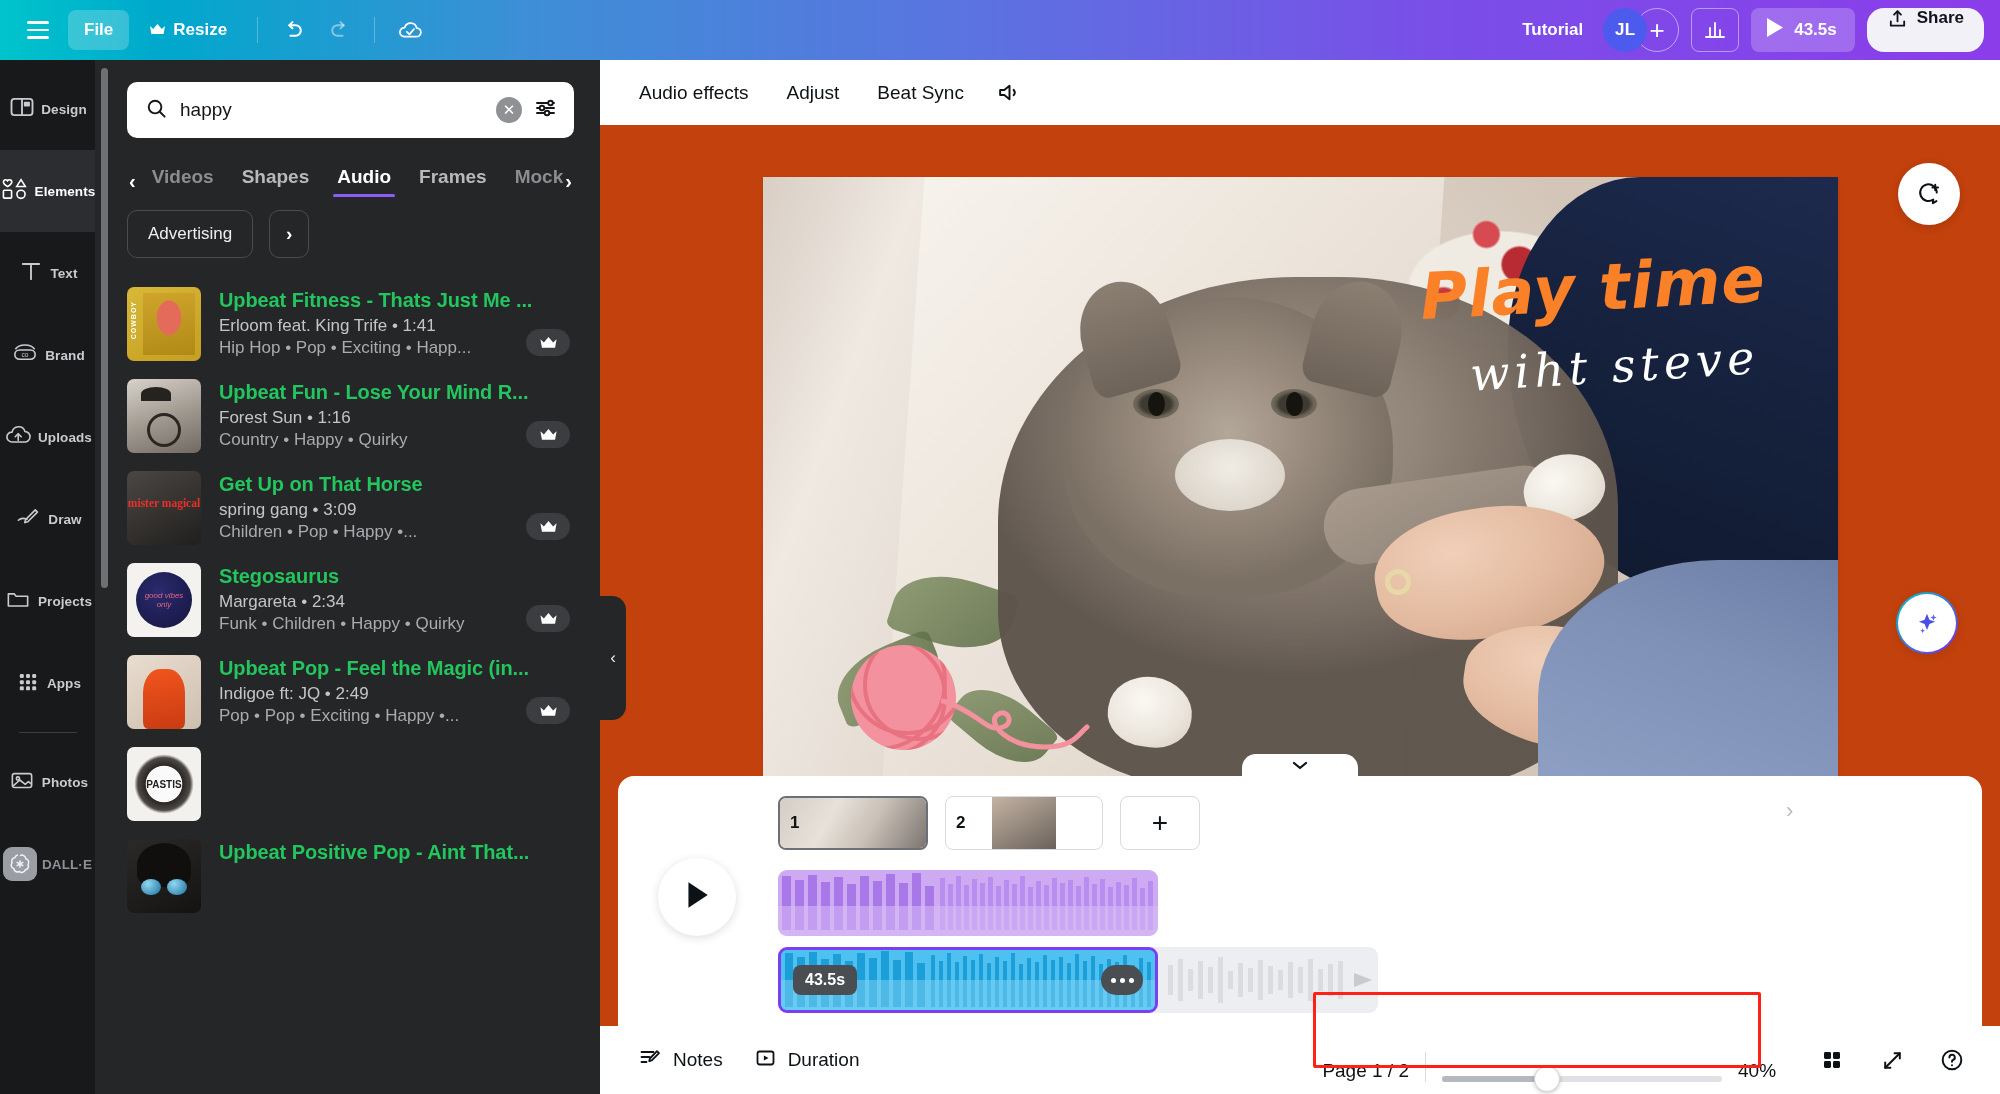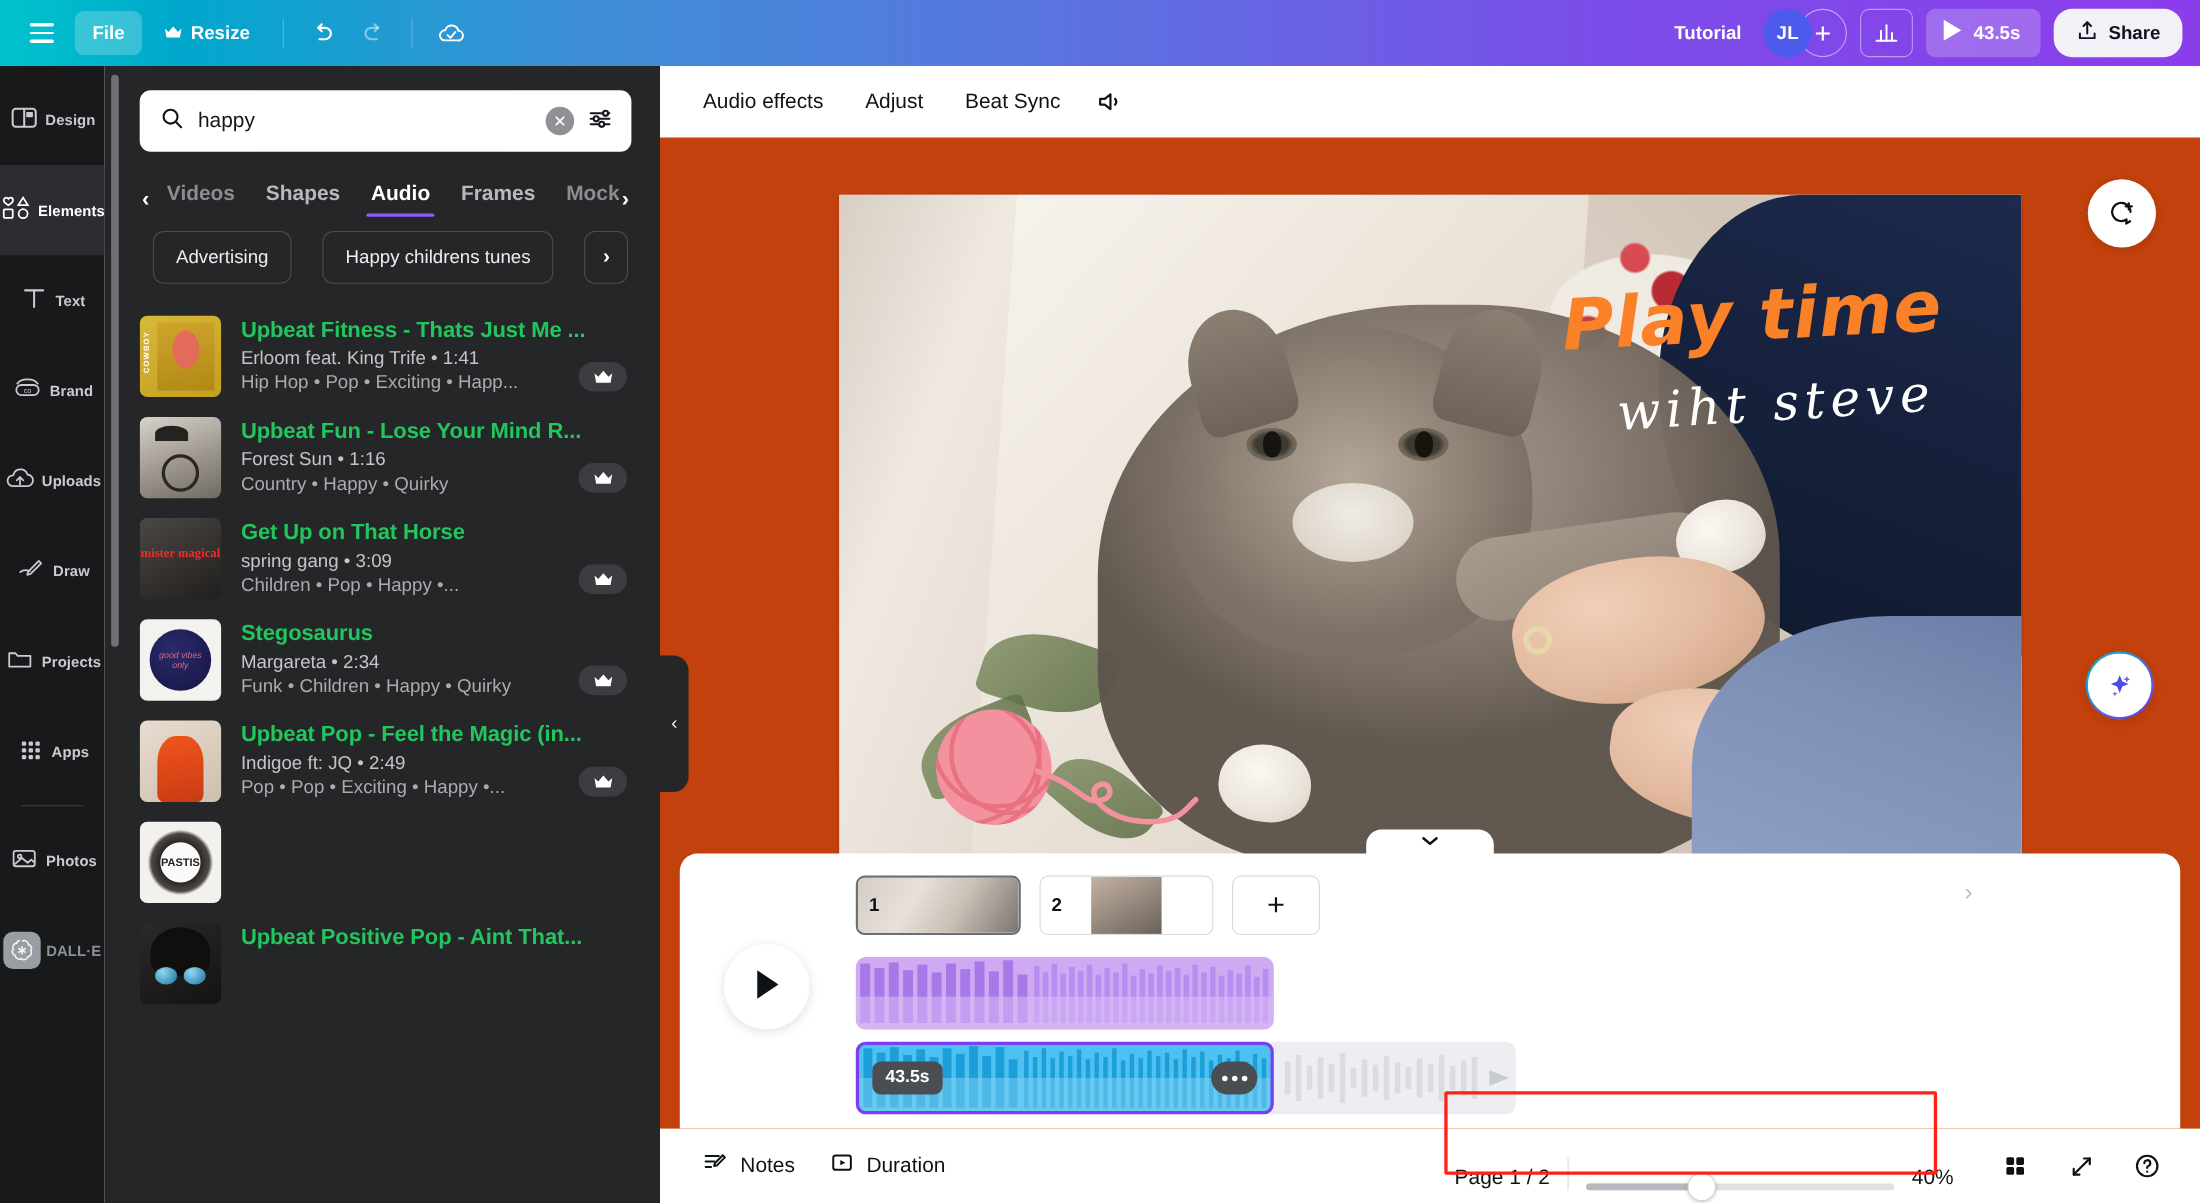--- a/index.html
+++ b/index.html
@@ -36,21 +36,21 @@
     display:flex; align-items:center; justify-content:center; font-size:17px; font-weight:700;
     letter-spacing:0.3px; cursor:pointer; z-index:2;}
   .avatar-add { width: 44px; height: 44px; border-radius: 50%; border: 1.6px solid rgba(255,255,255,0.5);
     display:flex; align-items:center; justify-content:center; color:#fff; font-size:26px; margin-left:-12px;
     cursor:pointer; font-weight:300;}
   .stat-btn { width: 48px; height: 44px; border-radius: 8px; border: 1.5px solid rgba(255,255,255,0.45);
     display:flex; align-items:center; justify-content:center; cursor:pointer;}
   .play-time { height: 44px; padding: 0 18px 0 14px; border-radius: 8px; background: rgba(255,255,255,0.22);
     display:flex; align-items:center; gap:10px; color:#fff; font-size:17px; font-weight:700; cursor:pointer;}
   .share-btn { height: 44px; padding: 0 20px; border-radius: 17px; background: #f2f1f7; color:#12121f;
-    display:flex; align-items:center; gap:9px; font-size:17px; font-weight:700; cursor:pointer;}
+    display:flex; gap:9px; font-size:17px; font-weight:700; cursor:pointer;}
 
   
   .body { flex: 1; display: flex; min-height: 0; position: relative; }
 
   
   .rail { width: 95px; flex: 0 0 95px; background: #18191b; display: flex; flex-direction: column;
     align-items: center; padding-top: 8px; overflow: hidden;}
   .rail-item { width: 95px; height: 82px; display:flex; flex-direction: row; align-items:center;
     justify-content:center; gap:5px; color:#c9cbcf; cursor:pointer;}
   .rail-item.sel { background: #2b2d30; color: #fff; }
@@ -73,21 +73,21 @@
   .clear-x { width:26px; height:26px; border-radius:50%; background:#8f9195; color:#fff; display:flex;
     align-items:center; justify-content:center; font-size:15px; cursor:pointer; flex:0 0 26px;}
   .tabs-row { display:flex; align-items:center; margin-top:22px; position: relative; gap: 0; }
   .tab { font-size:19px; font-weight:700; color:#b7b9bd; padding: 6px 14px 14px; cursor:pointer;
     white-space:nowrap; position:relative;}
   .tab.active { color:#fff; }
   .tab.active::after { content:""; position:absolute; left:10px; right:10px; bottom:5px; height:3.5px;
     border-radius:2px; background:#8b5cf6; }
   .tab.dim { color: #8b8d91; }
   .tab-arrow { color:#fff; font-size:20px; font-weight:700; cursor:pointer; padding: 0 2px; flex:0 0 auto;}
-  .chips-row { display:flex; align-items:center; gap:28px; margin-top:8px;margin-left:12px; }
+  .chips-row { display:flex; align-items:center; gap:16px; margin-top:8px; }
   .chip { height:48px; padding:0 20px; border:1px solid #4a4c50; border-radius:10px; color:#eceef1;
     font-size:17px; display:flex; align-items:center; cursor:pointer; white-space:nowrap; }
   .chip-arrow { width:40px; height:48px; border:1px solid #4a4c50; border-radius:10px; color:#fff;
     display:flex; align-items:center; justify-content:center; font-size:19px; font-weight:700;
     cursor:pointer; flex:0 0 40px; overflow:hidden;}
   .list { margin-top:20px; flex:1; overflow:hidden; position:relative; }
   .track { display:flex; gap:18px; padding: 9px 0 9px 0; cursor:pointer; align-items:flex-start; }
   .thumb { width:74px; height:74px; border-radius:7px; flex:0 0 74px; overflow:hidden; position:relative;}
   .tinfo { flex:1; min-width:0; padding-top:2px; position:relative; }
   .t-title { color:#22c55e; font-size:20px; font-weight:600; white-space:nowrap; overflow:hidden;
@@ -464,21 +464,20 @@
           <div class="tab dim">Videos</div>
           <div class="tab">Shapes</div>
           <div class="tab active">Audio</div>
           <div class="tab">Frames</div>
           <div class="tab dim" style="overflow:hidden;max-width:68px;">Mockups</div>
           <span class="tab-arrow">›</span>
         </div>
 
         <div class="chips-row">
           <div class="chip">Advertising</div>
-          <div class="chip">Happy childrens tunes</div>
           <div class="chip-arrow">›</div>
         </div>
 
         <div class="list">
 
           <div class="track">
             <div class="thumb" style="background:linear-gradient(150deg,#d7b838,#c59f22);">
               <div style="position:absolute;left:16px;top:6px;width:52px;height:62px;background:
                    radial-gradient(ellipse at 50% 40%,#e46a5a 0 32%,rgba(228,106,90,0) 34%),
                    linear-gradient(170deg,#cfa42b,#b08a16);"></div>

